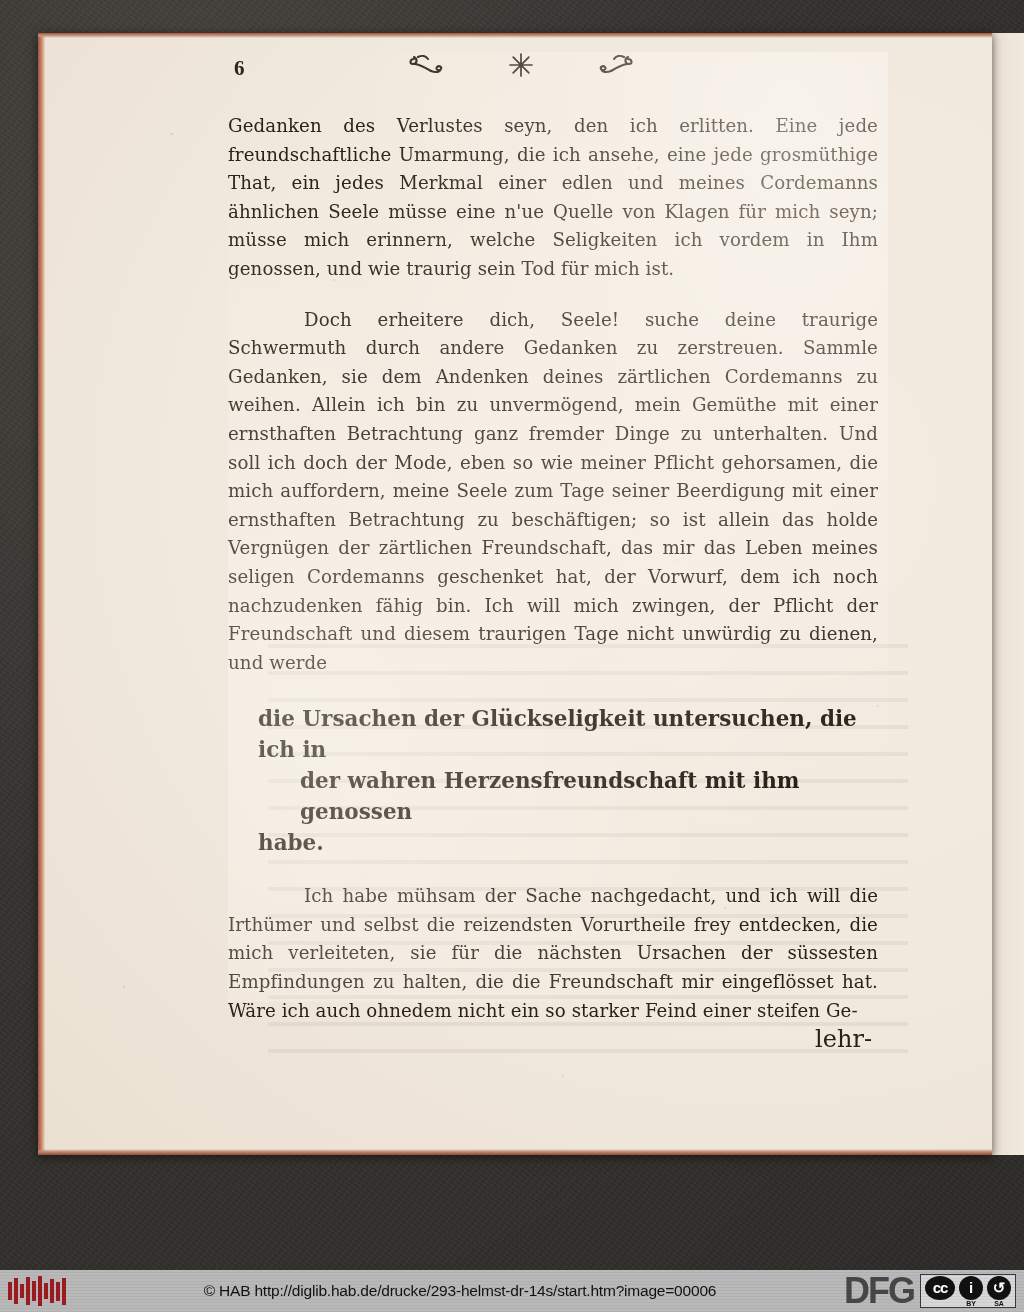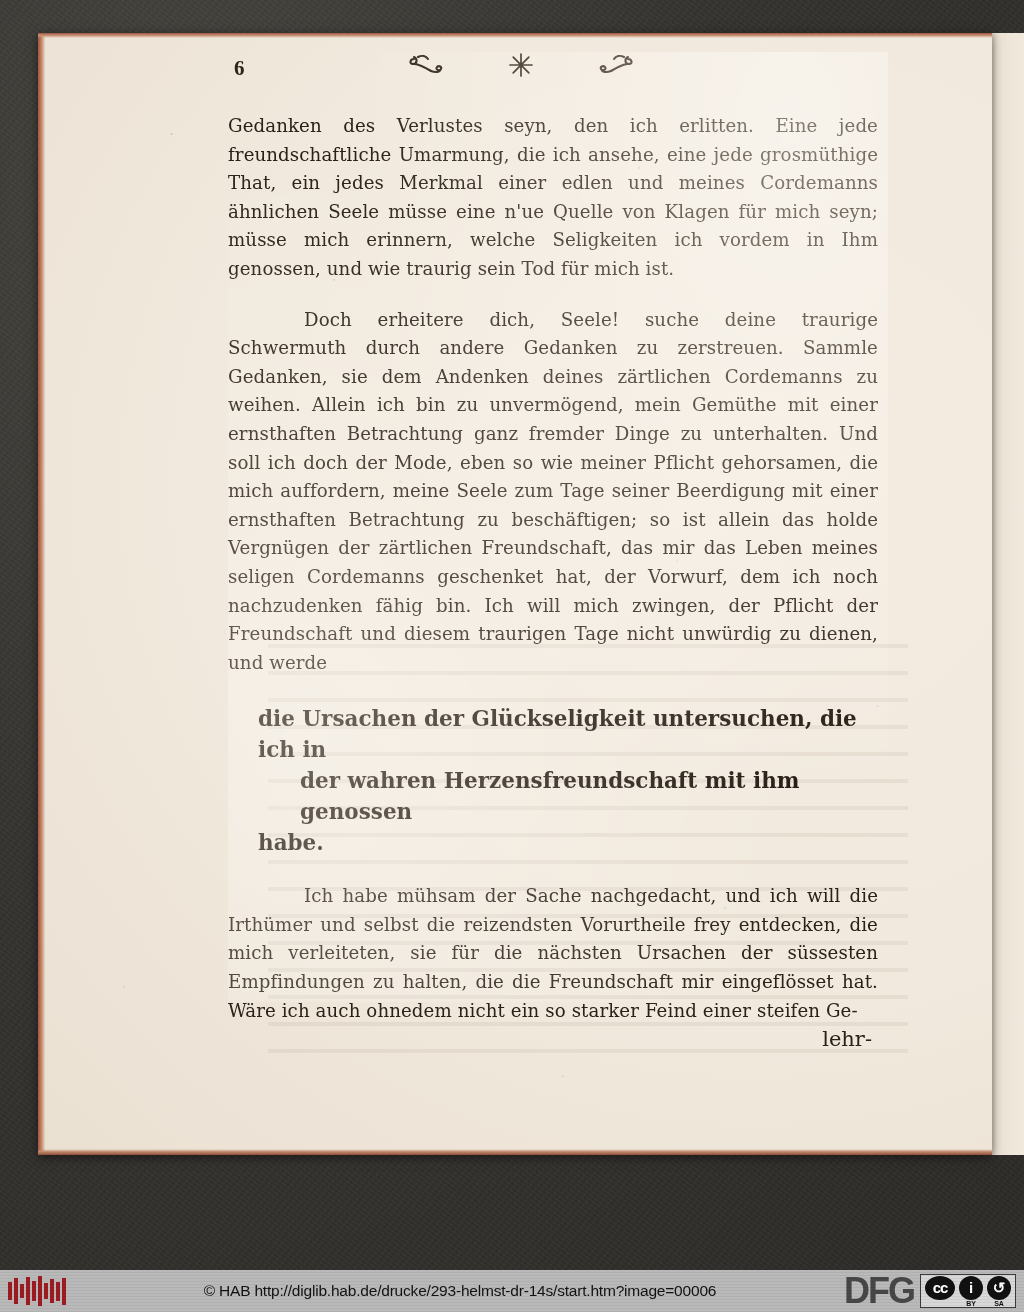--- a/index.html
+++ b/index.html
@@ -176,21 +176,21 @@
     padding-left: 30px;
     text-align: left;
   }
   .heading .ln2 { padding-left: 42px; display: block; }
   .heading .ln3 { display: block; }
 
   .p4 { margin-top: 24px; }
 
   .catchword {
     font-family: "DejaVu Serif", "Liberation Serif", serif;
-    font-size: 21px;
+    font-size: 24px;
     line-height: 28.6px;
     color: #2b2118;
     text-align: right;
     margin: 0;
     padding-right: 6px;
   }
 
   
   .inkfade {
     position: absolute;

